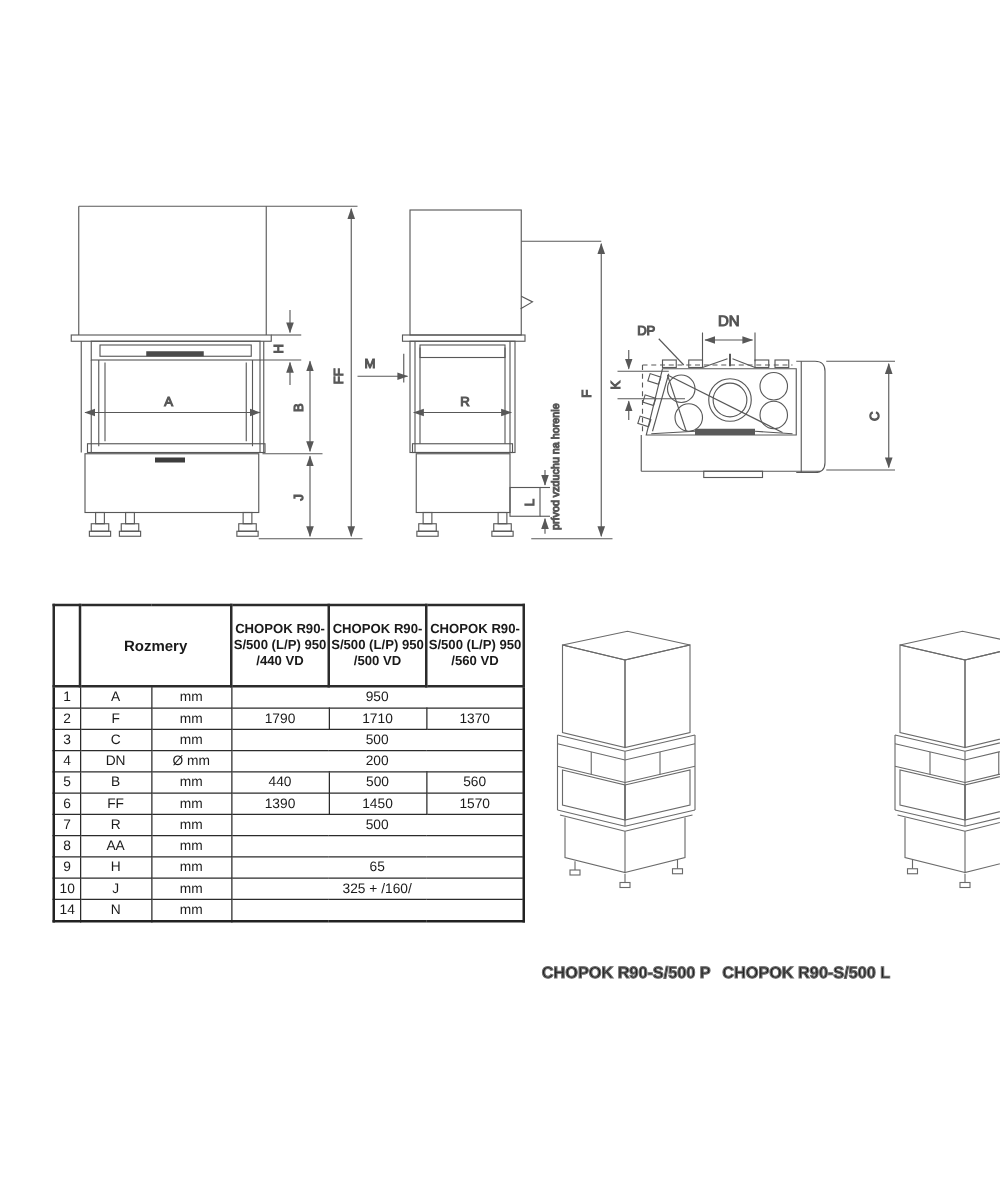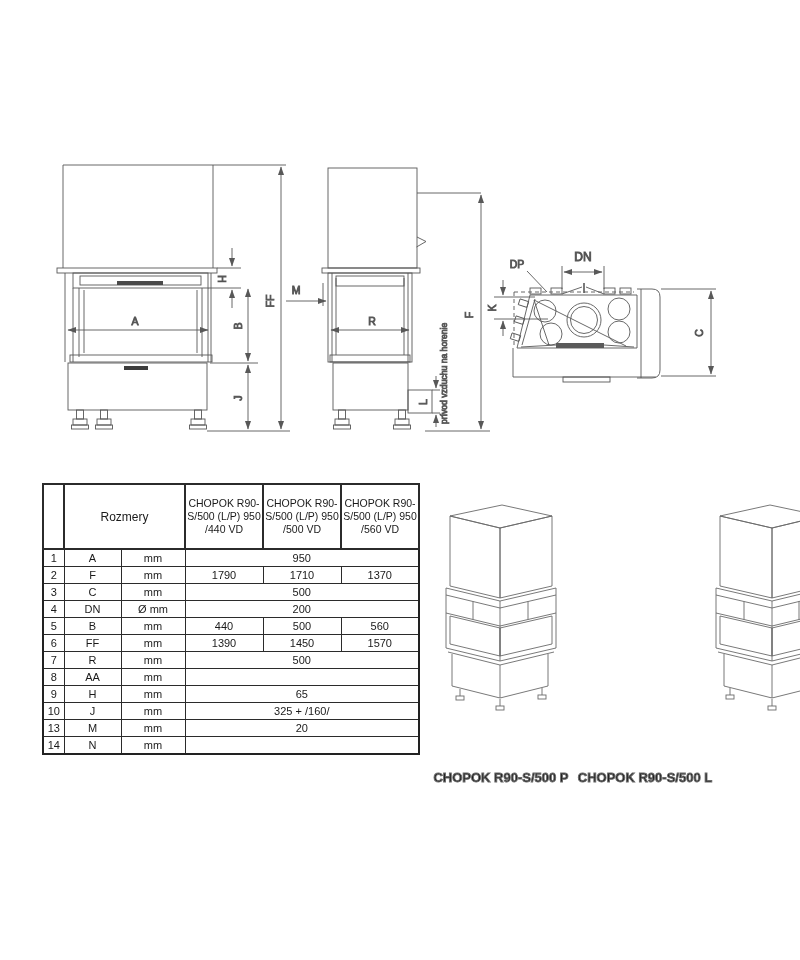--- a/index.html
+++ b/index.html
@@ -15,21 +15,21 @@
 
   table.dims{
     position:absolute;left:42px;top:483px;width:376px;
     border-collapse:collapse;table-layout:fixed;
     border:2px solid #222;font-size:11px;
   }
   table.dims th, table.dims td{
     border:1px solid #2b2b2b;text-align:center;vertical-align:middle;
     padding:0;overflow:hidden;
   }
-  table.dims thead th{border-width:2px;height:63px;font-weight:normal;}
+  table.dims thead th{border-width:2px;height:63px;font-weight:bold;}
   th.c-title{text-align:left;padding-left:7px;font-size:12px;}
   th.c-col{font-size:10.5px;line-height:1.25;padding:2px 3px;font-weight:bold;}
   table.dims tbody td{height:16px;line-height:1;}
   td.cell-dim{font-size:11px;}
 </style>
 </head>
 <body>
 
 <svg width="800" height="480" viewBox="0 0 800 480" style="position:absolute;left:0;top:0" fill="none" stroke="#585858" stroke-width="0.9">
   <defs>
@@ -289,26 +289,20 @@
         <td class="cell-unit">mm</td>
         <td class="cell-value" colspan="3">65</td>
       </tr>
     <tr>
         <td class="cell-num">10</td>
         <td class="cell-dim">J</td>
         <td class="cell-unit">mm</td>
         <td class="cell-value" colspan="3">325 + /160/</td>
       </tr>
     <tr>
-        <td class="cell-num">13</td>
-        <td class="cell-dim">M</td>
-        <td class="cell-unit">mm</td>
-        <td class="cell-value" colspan="3">20</td>
-      </tr>
-    <tr>
         <td class="cell-num">14</td>
         <td class="cell-dim">N</td>
         <td class="cell-unit">mm</td>
         <td class="cell-value" colspan="3"></td>
       </tr>
   </tbody>
 </table>
 
 <svg width="380" height="310" viewBox="0 0 380 310" style="position:absolute;left:420px;top:480px" fill="none" stroke="#6a6a6a" stroke-width="0.9">
   <defs>

